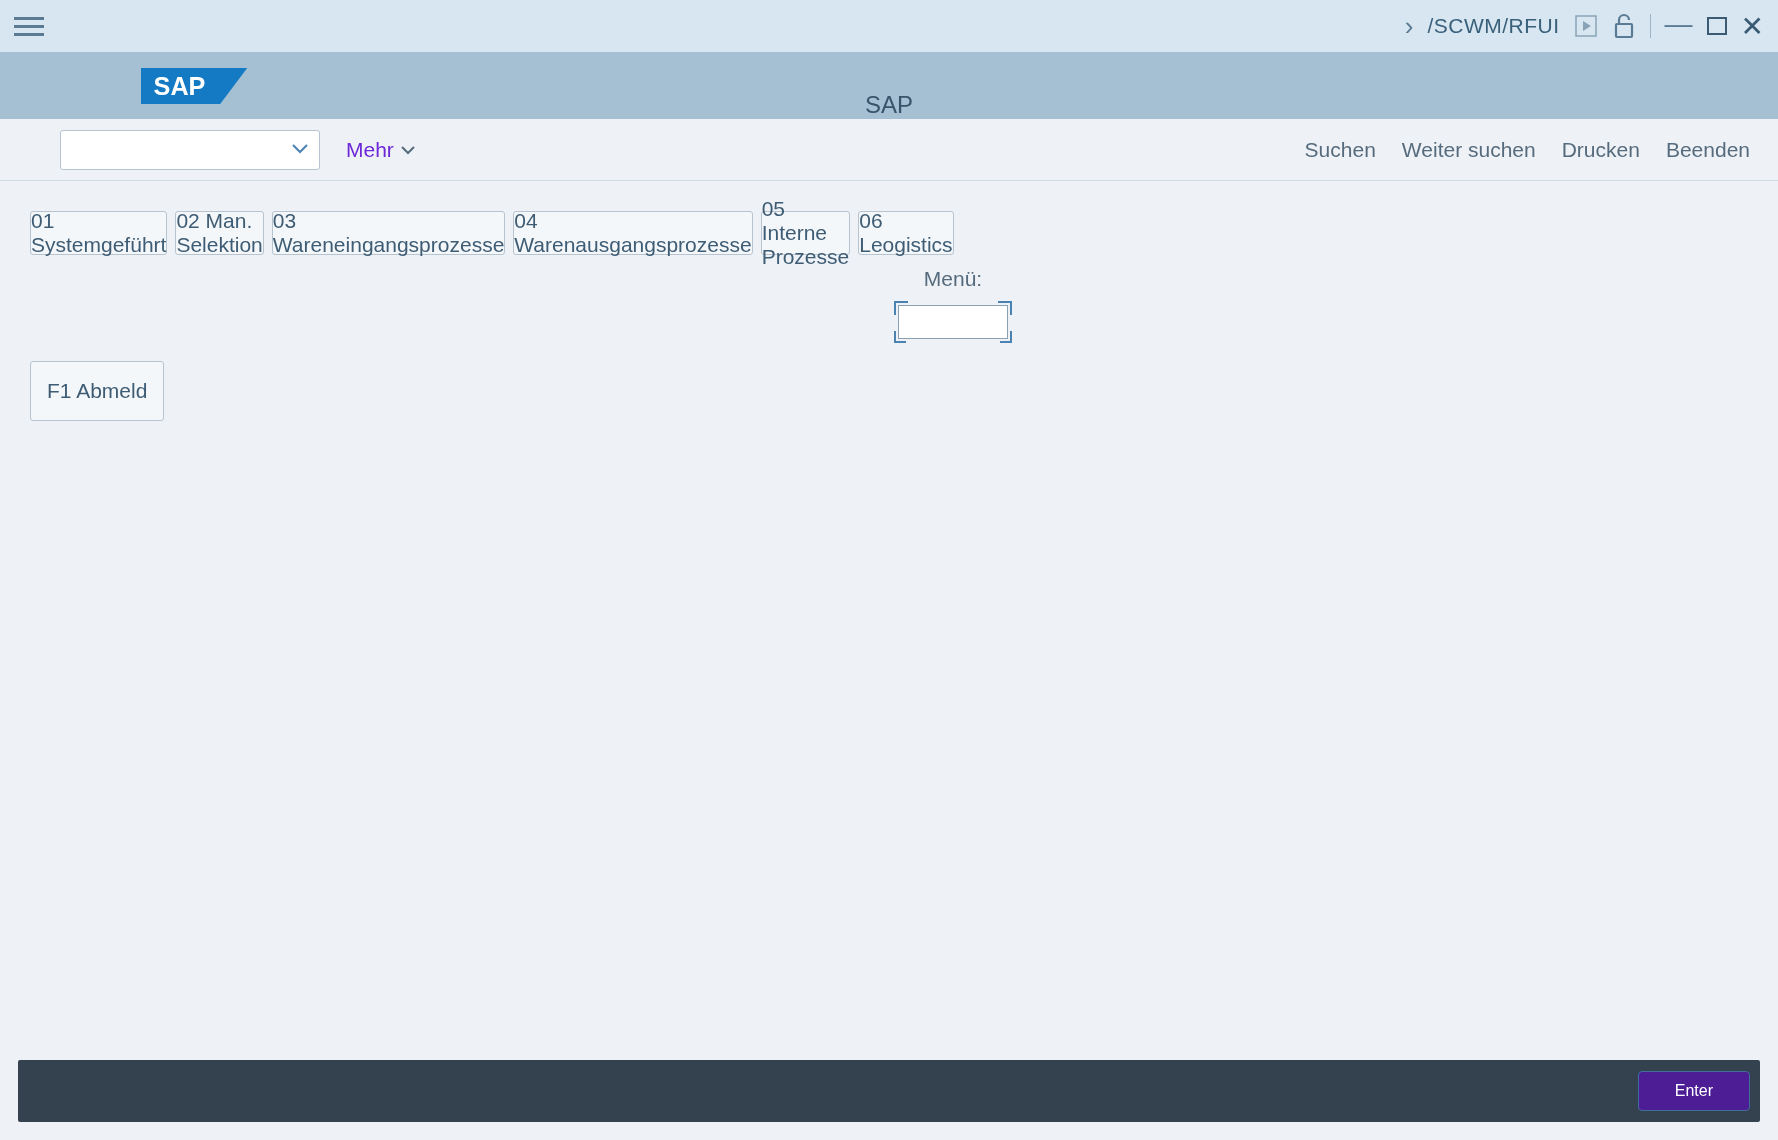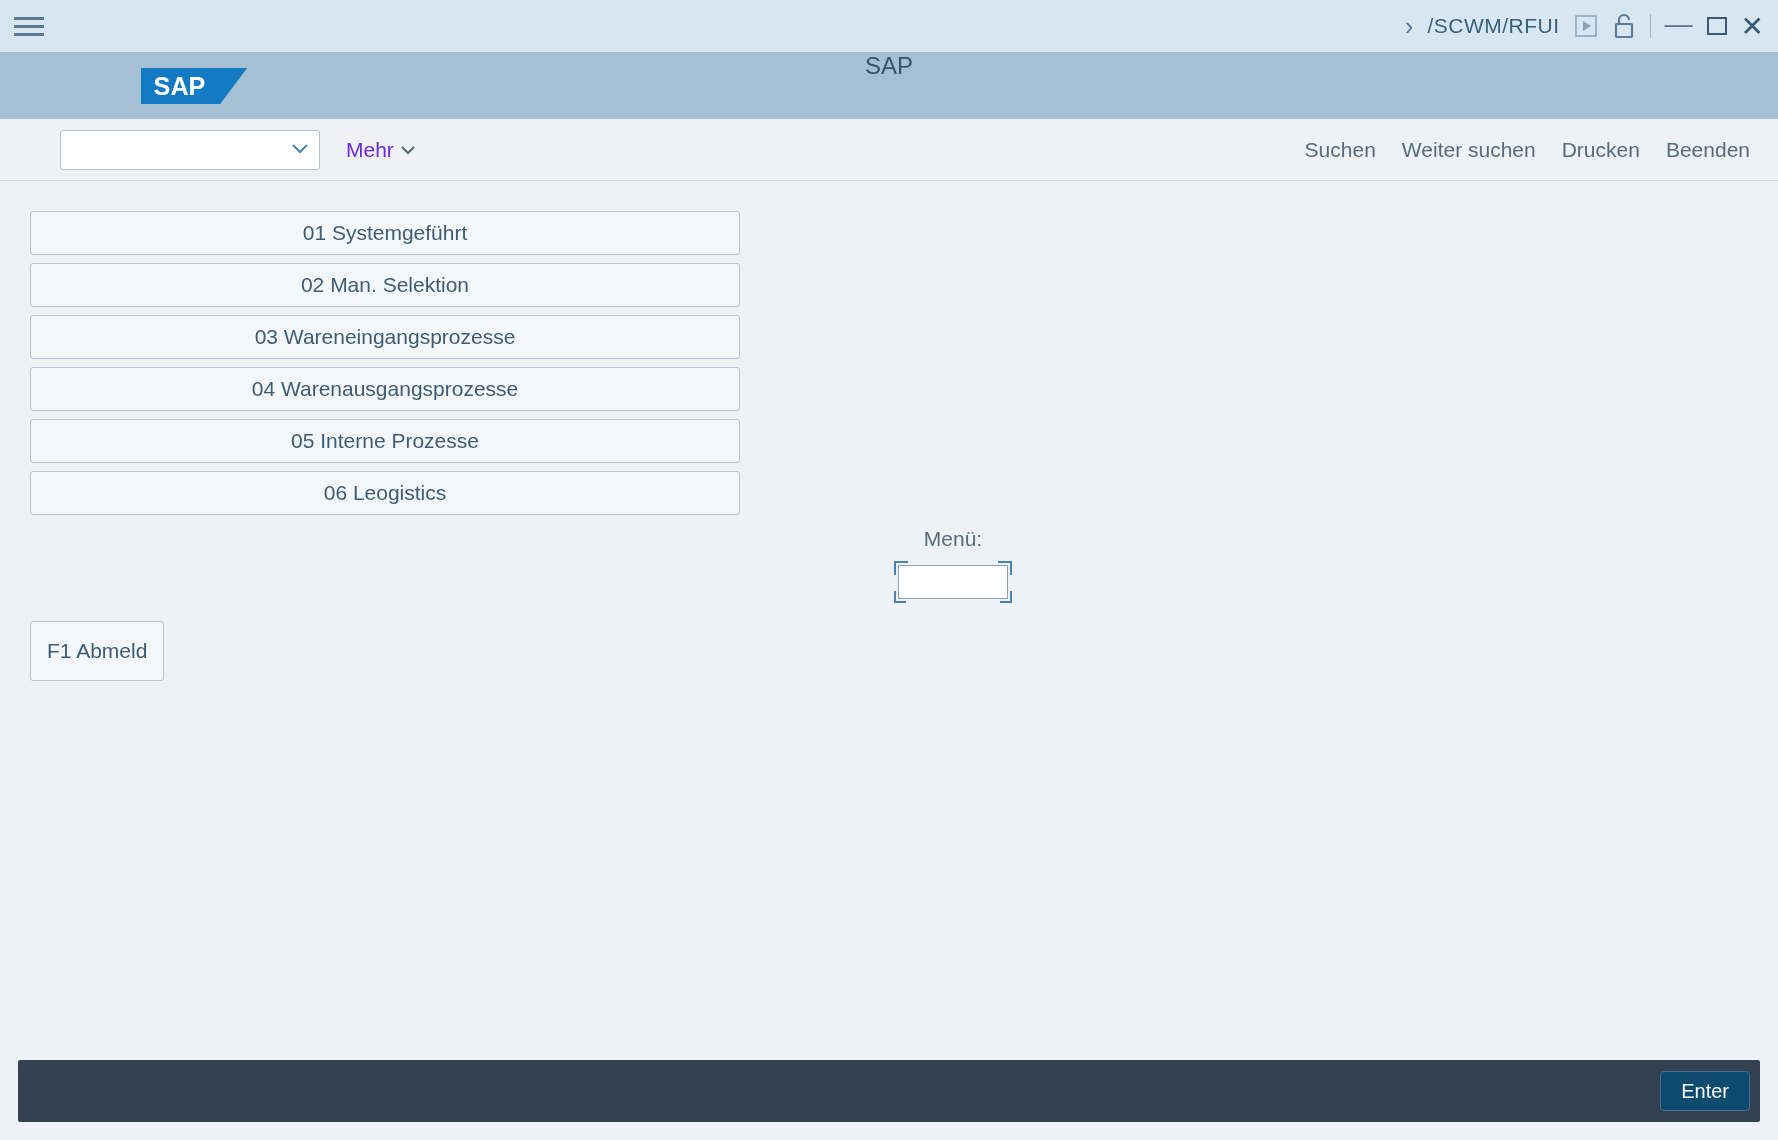--- a/index.html
+++ b/index.html
@@ -32,21 +32,21 @@
   .sys-sep { width: 1px; height: 24px; background: #9fb5c5; }
   .win-min { font-size: 28px; color: #5a7b93; cursor: pointer; line-height: 10px; padding-bottom: 4px; }
   .win-max { width: 20px; height: 18px; border: 2.5px solid #3a5b73; cursor: pointer; }
   .win-close { font-size: 28px; color: #3a5b73; cursor: pointer; }
 
   
   .titleband {
     height: 67px;
     background: #a5bfd3;
     display: flex;
-    align-items: flex-start;
+    align-items: flex-end;
     position: relative;
   }
   .sap-logo {
     position: absolute;
     left: 140px;
     top: 50%;
     transform: translateY(-50%);
     width: 110px;
     height: 54px;
   }
@@ -84,21 +84,21 @@
   .mehr .chev { font-size: 16px; }
   .toolbar .spacer { flex: 1; }
   .tool-link { cursor: pointer; color: #566b7d; }
 
   
   .main {
     flex: 1;
     padding: 30px 22px 0 30px;
     position: relative;
   }
-  .menu-list { width: 710px; display: flex; flex-direction: column; gap: 8px; }
+  .menu-list { width: 710px; display: flex; flex-direction: row; gap: 8px; }
   .menu-btn {
     height: 44px;
     background: #f4f7fa;
     border: 1px solid #b7c3cf;
     border-radius: 3px;
     display: flex; align-items: center; justify-content: center;
     font-size: 21px;
     color: #3e5c74;
     cursor: pointer;
   }
@@ -153,26 +153,26 @@
   .statusbar {
     height: 62px;
     margin: 0 18px 18px 18px;
     background: #34424f;
     display: flex; align-items: center; justify-content: flex-end;
     padding: 0 10px;
     border-radius: 2px;
   }
   .enter-btn {
     height: 40px;
-    padding: 0 20px;
-    background: #0c4a6e;
+    padding: 0 36px;
+    background: #4c1d95;
     border: 1px solid #3f6d9c;
     border-radius: 4px;
     color: #ffffff;
-    font-size: 20px;
+    font-size: 16px;
     cursor: pointer;
   }
 </style>
 </head>
 <body>
 
 <div class="sysbar">
   <div class="left">
     <div class="hamburger">
       <span></span>

